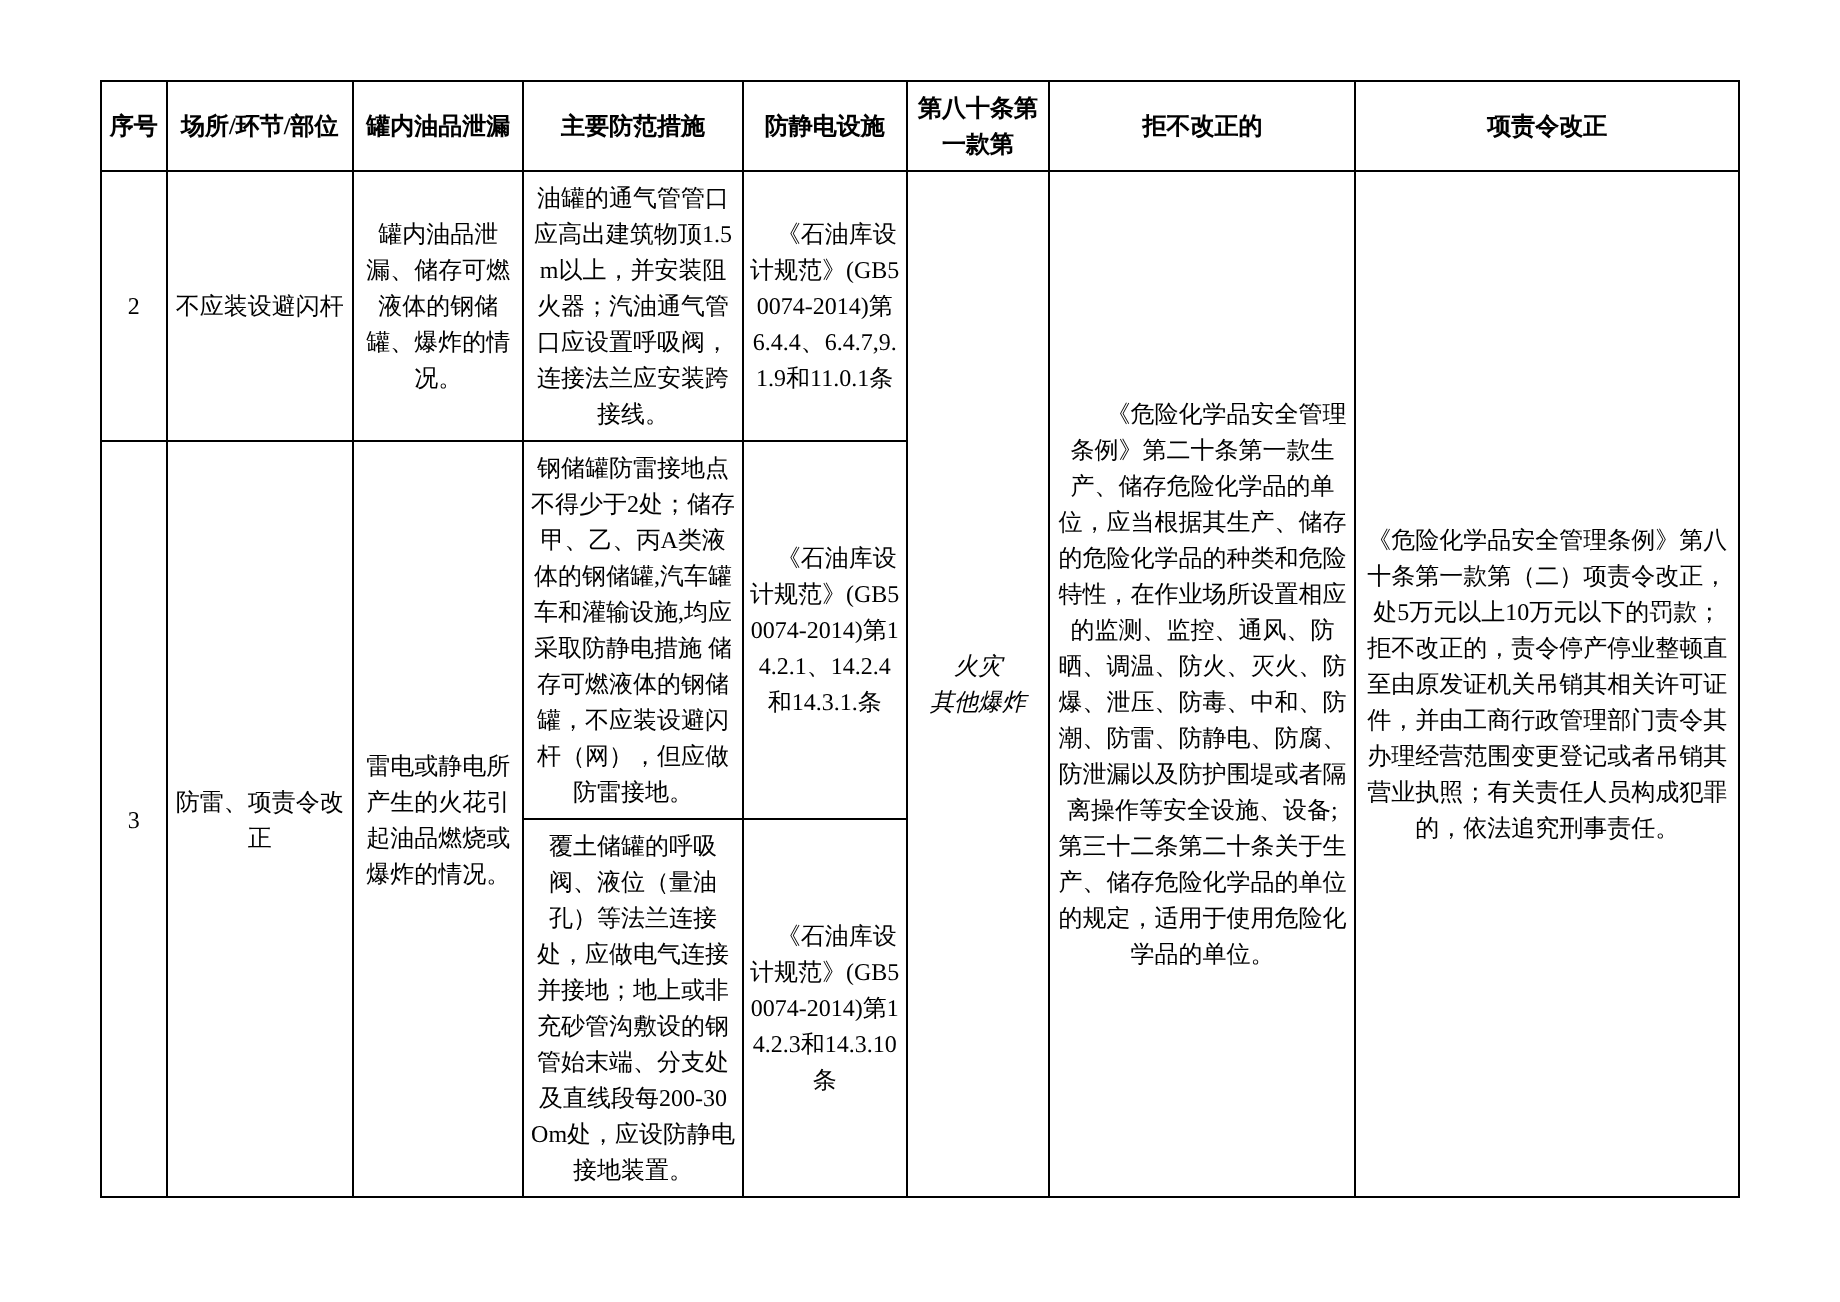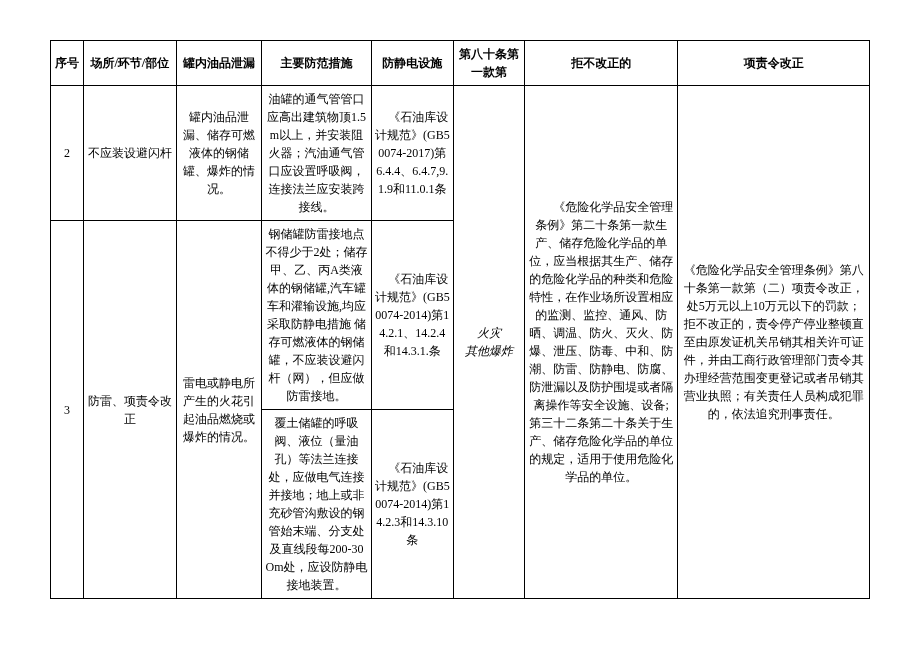--- a/index.html
+++ b/index.html
@@ -69,21 +69,21 @@
       <th>拒不改正的</th>
       <th>项责令改正</th>
     </tr>
   </thead>
   <tbody>
     <tr>
       <td class="col-seq">2</td>
       <td>不应装设避闪杆</td>
       <td>罐内油品泄漏、储存可燃液体的钢储罐、爆炸的情况。</td>
       <td>油罐的通气管管口应高出建筑物顶1.5m以上，并安装阻火器；汽油通气管口应设置呼吸阀，连接法兰应安装跨接线。</td>
-      <td>　《石油库设计规范》(GB50074-2017)第6.4.4、6.4.7,9.1.9和11.0.1条</td>
+      <td>　《石油库设计规范》(GB50074-2014)第6.4.4、6.4.7,9.1.9和11.0.1条</td>
       <td rowspan="3" style="white-space:pre-line;font-style:italic;">火灾
 其他爆炸</td>
       <td rowspan="3">　　《危险化学品安全管理条例》第二十条第一款生产、储存危险化学品的单位，应当根据其生产、储存的危险化学品的种类和危险特性，在作业场所设置相应的监测、监控、通风、防晒、调温、防火、灭火、防爆、泄压、防毒、中和、防潮、防雷、防静电、防腐、防泄漏以及防护围堤或者隔离操作等安全设施、设备; 第三十二条第二十条关于生产、储存危险化学品的单位的规定，适用于使用危险化学品的单位。</td>
       <td rowspan="3">《危险化学品安全管理条例》第八十条第一款第（二）项责令改正，处5万元以上10万元以下的罚款；拒不改正的，责令停产停业整顿直至由原发证机关吊销其相关许可证件，并由工商行政管理部门责令其办理经营范围变更登记或者吊销其营业执照；有关责任人员构成犯罪的，依法追究刑事责任。</td>
     </tr>
     <tr>
       <td class="col-seq" rowspan="2">3</td>
       <td rowspan="2">防雷、项责令改正</td>
       <td rowspan="2">雷电或静电所产生的火花引起油品燃烧或爆炸的情况。</td>
       <td>钢储罐防雷接地点不得少于2处；储存甲、乙、丙A类液体的钢储罐,汽车罐车和灌输设施,均应采取防静电措施 储存可燃液体的钢储罐，不应装设避闪杆（网），但应做防雷接地。</td>

